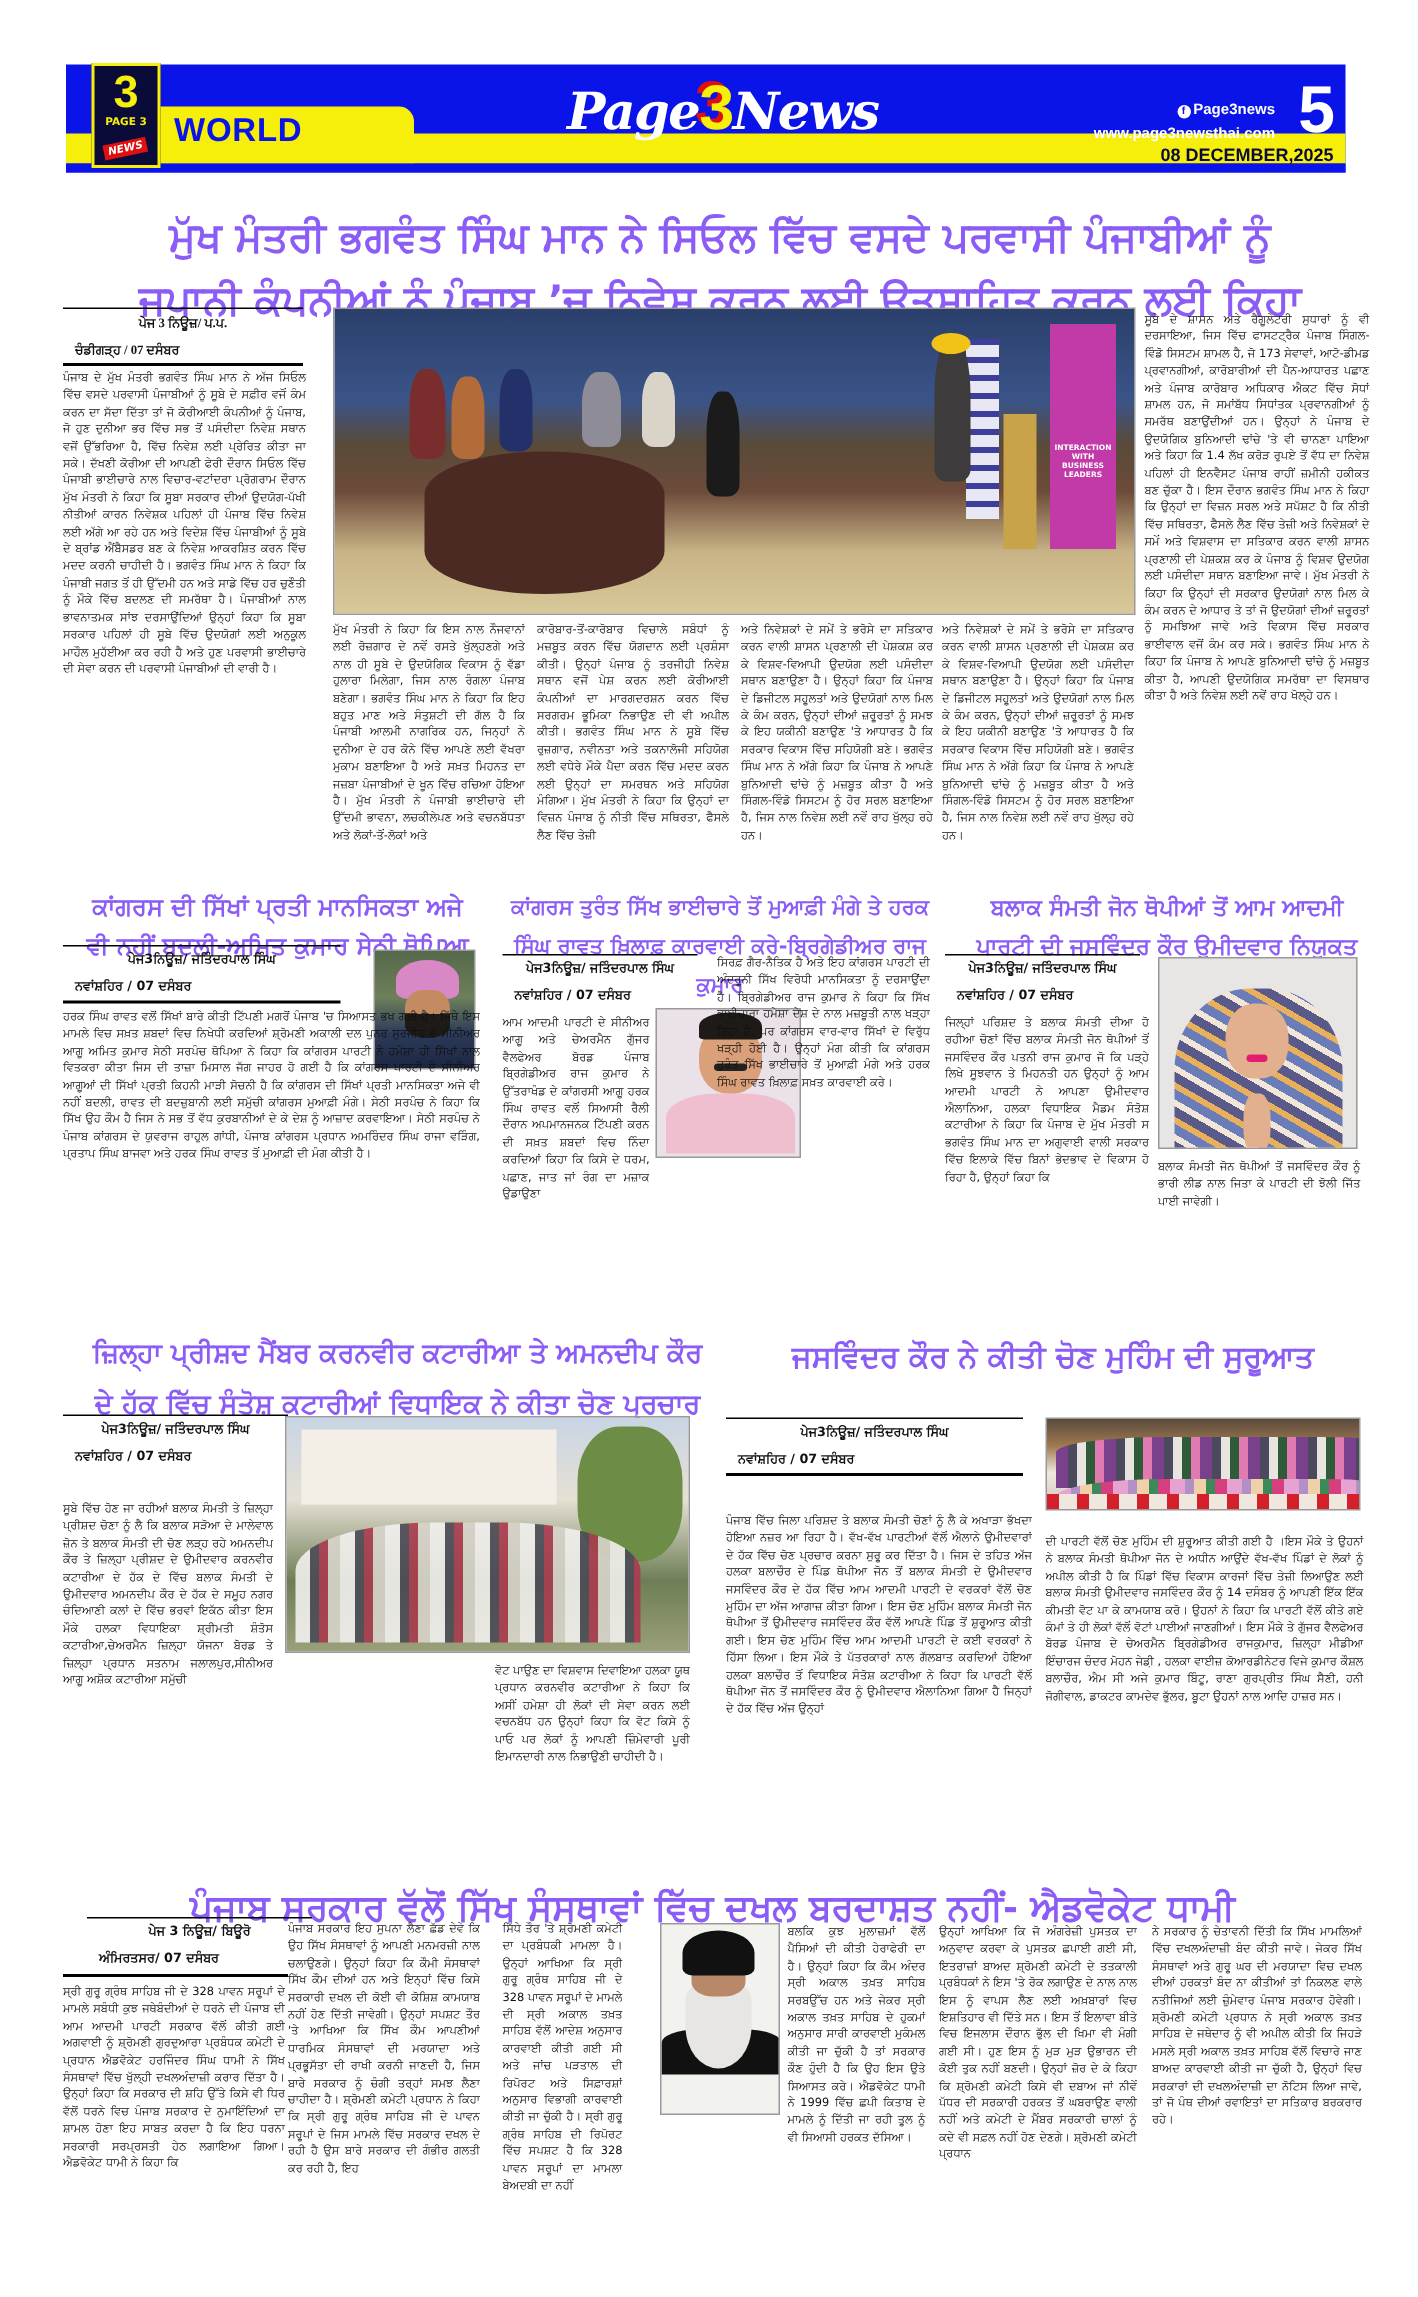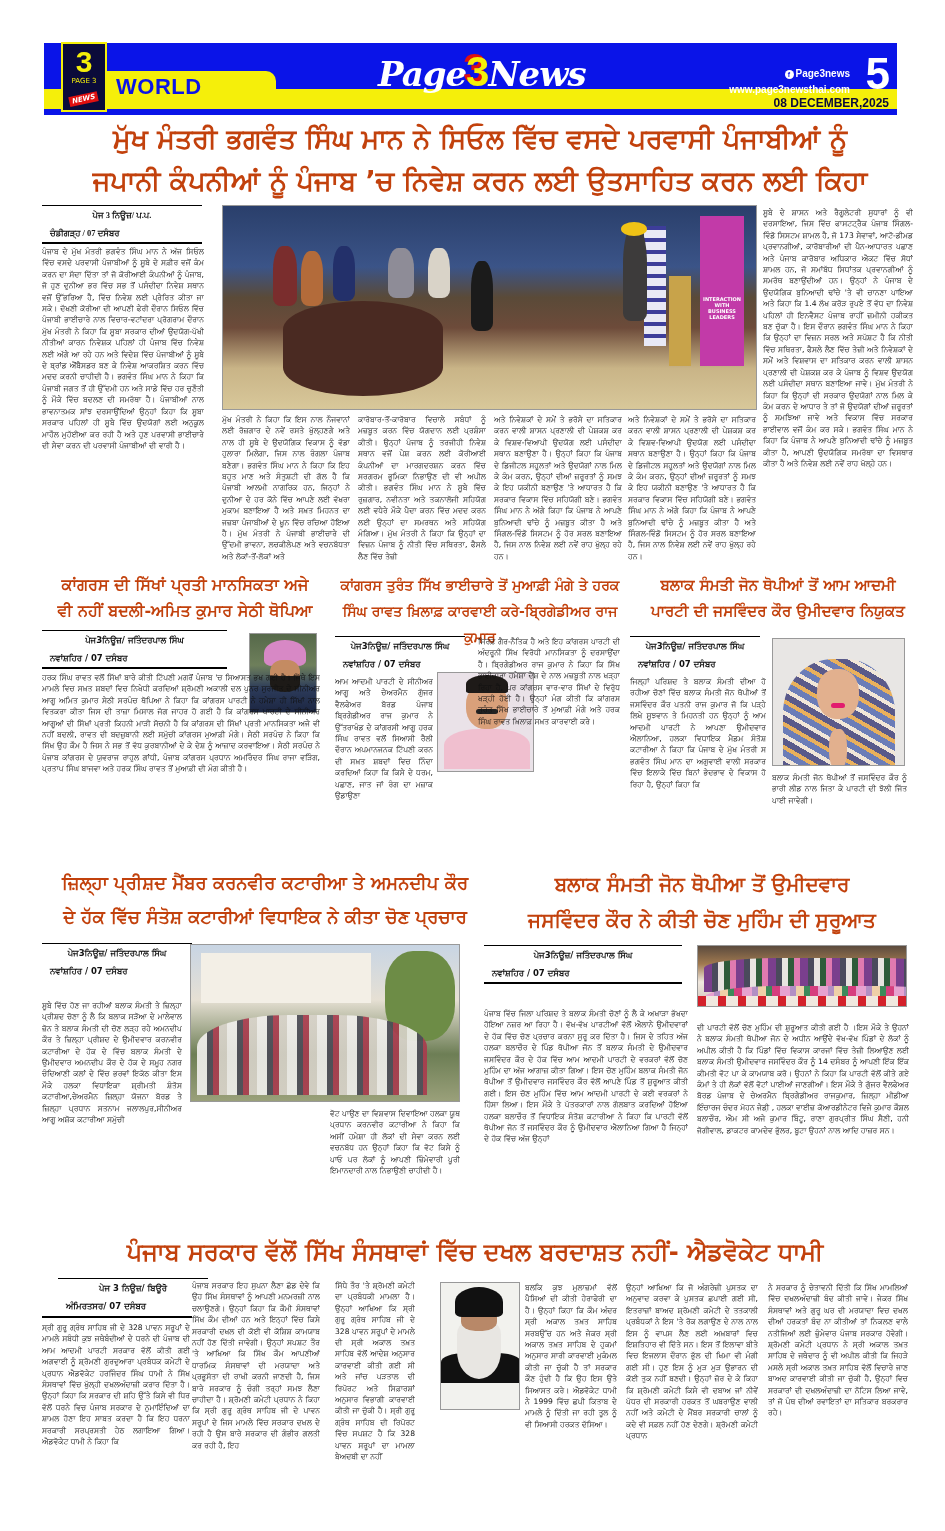--- a/index.html
+++ b/index.html
@@ -8,33 +8,33 @@
 
   .page { position: absolute; left: 0; top: 0; width: 945px; height: 1531px; background: #fff; }
 
   
   .masthead { position: absolute; left: 44px; top: 43px; width: 853px; height: 72px; background: #0a14e8; }
   .masthead .yellow-strip { position: absolute; left: 0; bottom: 6px; width: 100%; height: 20px; background: #f5ef0a; }
   .masthead .world-tab { position: absolute; left: 60px; top: 28px; width: 172px; height: 38px; background: #f5ef0a; border-top-right-radius: 10px; }
   .masthead .bottom-edge { position: absolute; left: 0; bottom: 0; width: 100%; height: 6px; background: #0a14e8; }
   .logo-box { position: absolute; left: 61px; top: 42px; width: 46px; height: 70px; background: #0b0b3a; border: 2px solid #f5ef0a; text-align: center; }
   .logo-box .logo-3 { display: block; color: #f5ef0a; font-family: "Liberation Sans", sans-serif; font-weight: 900; font-size: 30px; line-height: 30px; margin-top: 3px; }
-  .logo-box .logo-page3 { display: block; color: #f5ef0a; font-size: 7px; font-weight: 400; line-height: 9px; }
+  .logo-box .logo-page3 { display: block; color: #f5ef0a; font-size: 7px; font-weight: 700; line-height: 9px; }
   .logo-box .logo-news { display: inline-block; margin-top: 3px; background: #e01010; color: #fff; font-size: 7px; font-weight: 700; font-style: italic; padding: 1px 3px; transform: rotate(-12deg); }
   .world-label { position: absolute; left: 116px; top: 74px; color: #0a14e8; font-family: "Liberation Sans", sans-serif; font-weight: 900; font-size: 22px; letter-spacing: 0.5px; }
   .brand { position: absolute; left: 378px; top: 48px; width: 200px; text-align: center; color: #ffffff; font-family: "DejaVu Serif", serif; font-weight: 700; font-size: 34px; font-style: italic; letter-spacing: -1px; white-space: nowrap; }
   .brand .brand-num { color: #f5ef0a; font-family: "Liberation Sans", sans-serif; font-weight: 900; font-size: 42px; font-style: normal; text-shadow: -3px -3px 0 #e01010; }
   .social { position: absolute; right: 95px; top: 68px; color: #ffffff; font-family: "Liberation Sans", sans-serif; font-size: 10px; font-weight: 700; }
   .social .fb { display: inline-block; width: 9px; height: 9px; border-radius: 50%; background: #fff; color: #0a14e8; font-size: 7px; line-height: 9px; text-align: center; margin-right: 2px; }
   .website { position: absolute; right: 95px; top: 84px; color: #ffffff; font-family: "Liberation Sans", sans-serif; font-size: 10px; font-weight: 700; }
   .page-num { position: absolute; right: 55px; top: 52px; color: #ffffff; font-family: "Liberation Sans", sans-serif; font-weight: 900; font-size: 44px; line-height: 44px; }
   .date { position: absolute; right: 56px; top: 96px; color: #0b0b3a; font-family: "Liberation Sans", sans-serif; font-weight: 700; font-size: 12px; }
 
   
-  .headline { position: absolute; font-family: "DejaVu Sans", sans-serif; font-weight: 900; color: #c2410c; text-align: center; line-height: 1.25; }
+  .headline { position: absolute; font-family: "DejaVu Sans", sans-serif; font-weight: 900; color: #8b5cf6; text-align: center; line-height: 1.25; margin-top: 20px; }
   .byline-box { position: absolute; font-size: 8.5px; line-height: 18px; border-top: 1.5px solid #000; }
   .byline-box .by1 { display: block; text-align: center; font-weight: 700; }
   .byline-box .by2 { display: block; padding-left: 8px; font-weight: 700; }
   .rule { position: absolute; height: 1.5px; background: #000; }
   .col { position: absolute; font-size: 7.6px; line-height: 11.4px; text-align: justify; color: #111; overflow: hidden; }
   .photo { position: absolute; overflow: hidden; border: 1px solid #999; }
 
   
   .ph-conf { background: linear-gradient(180deg, #2a3f6b 0%, #3b5488 30%, #5a4a38 45%, #6d4b3a 60%, #c9b487 80%, #d8c89a 100%); }
   .ph-conf .table { position: absolute; left: 60px; top: 95px; width: 160px; height: 95px; border-radius: 50% / 30%; background: #4a2a22; }
@@ -195,21 +195,20 @@
   </div>
   <div class="photo ph-group1" style="left:190px; top:944px; width:270px; height:158px;">
     <div class="bldg"></div>
     <div class="tree"></div>
     <div class="crowd"></div>
   </div>
   <div class="col" style="left:42px; top:1000px; width:140px; height:220px;">ਸੂਬੇ ਵਿੱਚ ਹੋਣ ਜਾ ਰਹੀਆਂ ਬਲਾਕ ਸੰਮਤੀ ਤੇ ਜ਼ਿਲ੍ਹਾ ਪ੍ਰੀਸ਼ਦ ਚੋਣਾ ਨੂੰ ਲੈ ਕਿ ਬਲਾਕ ਸੜੋਆ ਦੇ ਮਾਲੇਵਾਲ ਜ਼ੋਨ ਤੇ ਬਲਾਕ ਸੰਮਤੀ ਦੀ ਚੋਣ ਲੜ੍ਹ ਰਹੇ ਅਮਨਦੀਪ ਕੌਰ ਤੇ ਜ਼ਿਲ੍ਹਾ ਪ੍ਰੀਸ਼ਦ ਦੇ ਉਮੀਦਵਾਰ ਕਰਨਵੀਰ ਕਟਾਰੀਆ ਦੇ ਹੱਕ ਦੇ ਵਿੱਚ ਬਲਾਕ ਸੰਮਤੀ ਦੇ ਉਮੀਦਵਾਰ ਅਮਨਦੀਪ ਕੌਰ ਦੇ ਹੱਕ ਦੇ ਸਮੂਹ ਨਗਰ ਚੰਦਿਆਣੀ ਕਲਾਂ ਦੇ ਵਿੱਚ ਭਰਵਾਂ ਇਕੱਠ ਕੀਤਾ ਇਸ ਮੌਕੇ ਹਲਕਾ ਵਿਧਾਇਕਾ ਸ਼੍ਰੀਮਤੀ ਸ਼ੰਤੋਸ ਕਟਾਰੀਆ,ਚੇਅਰਮੈਨ ਜ਼ਿਲ੍ਹਾ ਯੋਜਨਾ ਬੋਰਡ ਤੇ ਜ਼ਿਲ੍ਹਾ ਪ੍ਰਧਾਨ ਸਤਨਾਮ ਜਲਾਲਪੁਰ,ਸੀਨੀਅਰ ਆਗੂ ਅਸ਼ੋਕ ਕਟਾਰੀਆ ਸਮੁੱਚੀ</div>
   <div class="col" style="left:330px; top:1108px; width:130px; height:115px;">ਵੋਟ ਪਾਉਣ ਦਾ ਵਿਸ਼ਵਾਸ ਦਿਵਾਇਆ ਹਲਕਾ ਯੂਥ ਪ੍ਰਧਾਨ ਕਰਨਵੀਰ ਕਟਾਰੀਆ ਨੇ ਕਿਹਾ ਕਿ ਅਸੀਂ ਹਮੇਸ਼ਾ ਹੀ ਲੋਕਾਂ ਦੀ ਸੇਵਾ ਕਰਨ ਲਈ ਵਚਨਬੱਧ ਹਨ ਉਨ੍ਹਾਂ ਕਿਹਾ ਕਿ ਵੋਟ ਕਿਸੇ ਨੂੰ ਪਾਓ ਪਰ ਲੋਕਾਂ ਨੂੰ ਆਪਣੀ ਜ਼ਿੰਮੇਵਾਰੀ ਪੂਰੀ ਇਮਾਨਦਾਰੀ ਨਾਲ ਨਿਭਾਉਣੀ ਚਾਹੀਦੀ ਹੈ।</div>
 
   <div class="headline" style="left:482px; top:866px; width:440px; font-size:20px; line-height:36px;">
-    <div>ਬਲਾਕ ਸੰਮਤੀ ਜੋਨ ਥੋਪੀਆ ਤੋਂ ਉਮੀਦਵਾਰ</div>
     <div>ਜਸਵਿੰਦਰ ਕੌਰ ਨੇ ਕੀਤੀ ਚੋਣ ਮੁਹਿੰਮ ਦੀ ਸੁਰੂਆਤ</div>
   </div>
   <div class="byline-box" style="left:484px; top:945px; width:198px;">
     <span class="by1">ਪੇਜ3ਨਿਊਜ਼/ ਜਤਿੰਦਰਪਾਲ ਸਿੰਘ</span>
     <span class="by2">ਨਵਾਂਸ਼ਹਿਰ / 07 ਦਸੰਬਰ</span>
   </div>
   <div class="rule" style="left:484px; top:982px; width:198px;"></div>
   <div class="photo ph-group2" style="left:697px; top:945px; width:210px; height:62px;">
     <div class="row1"></div>
     <div class="row2"></div>

